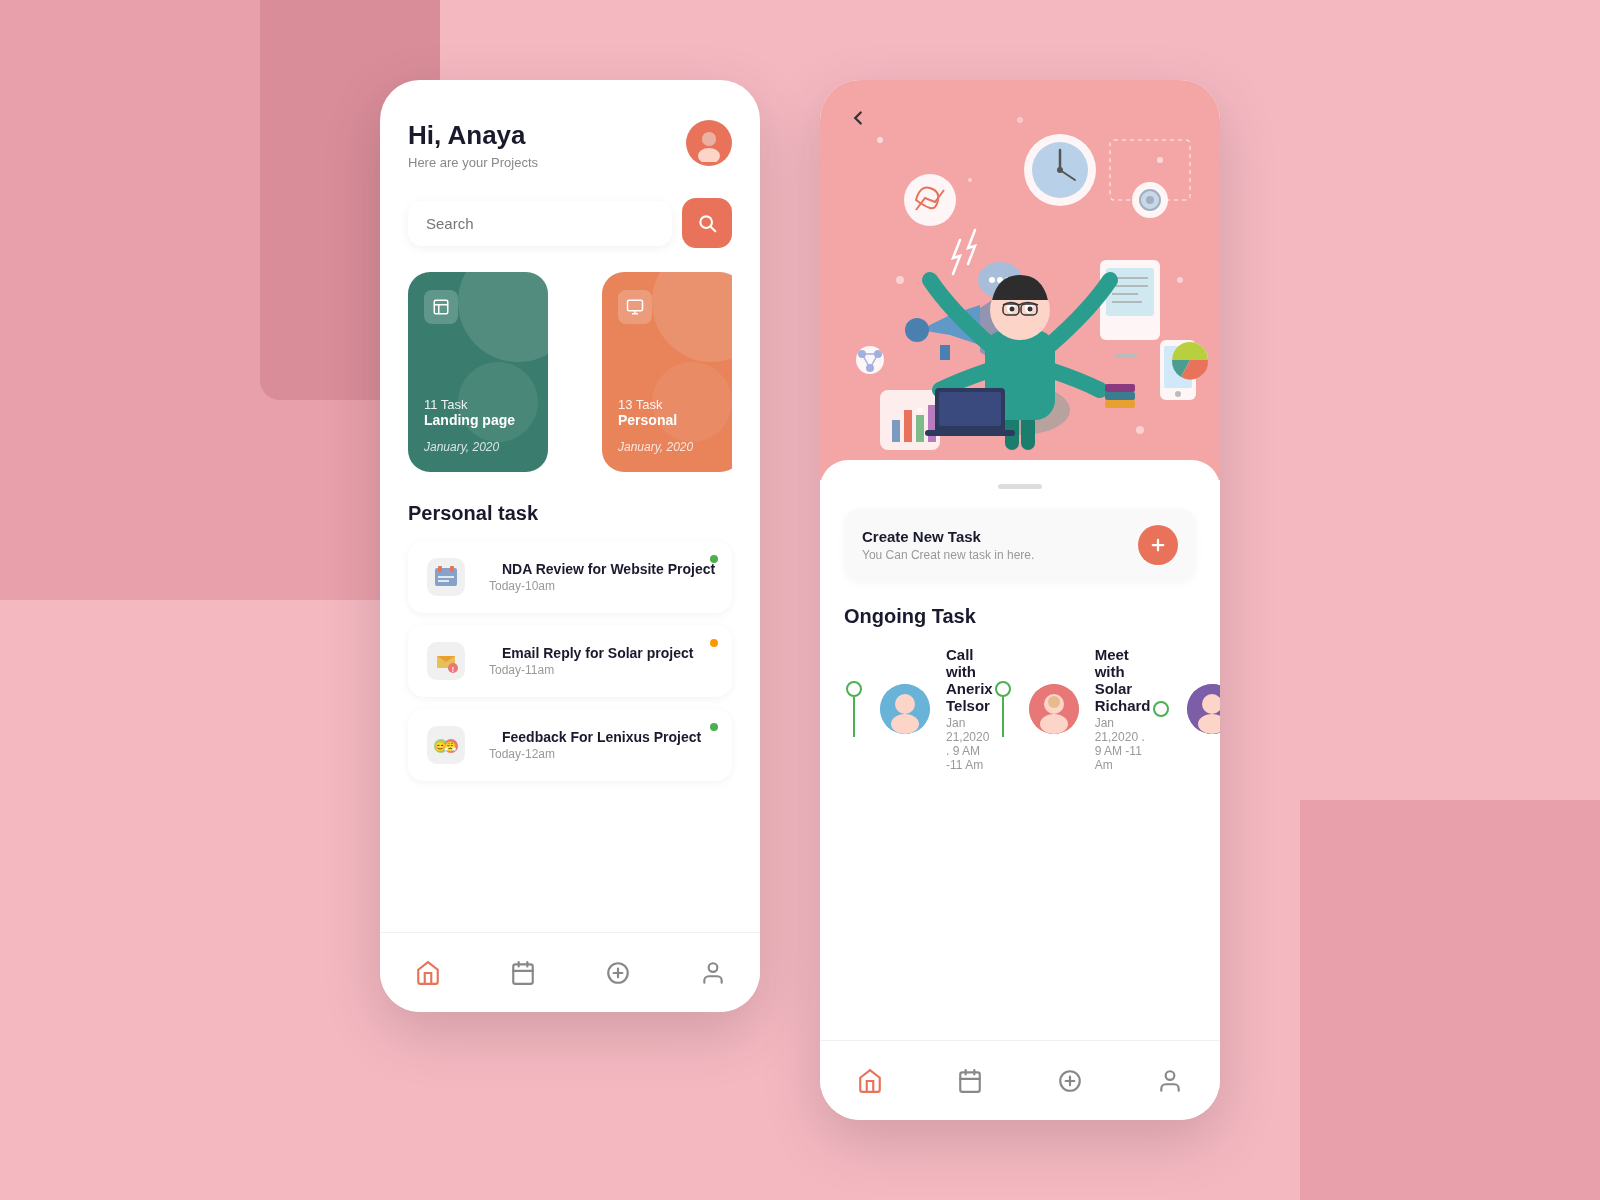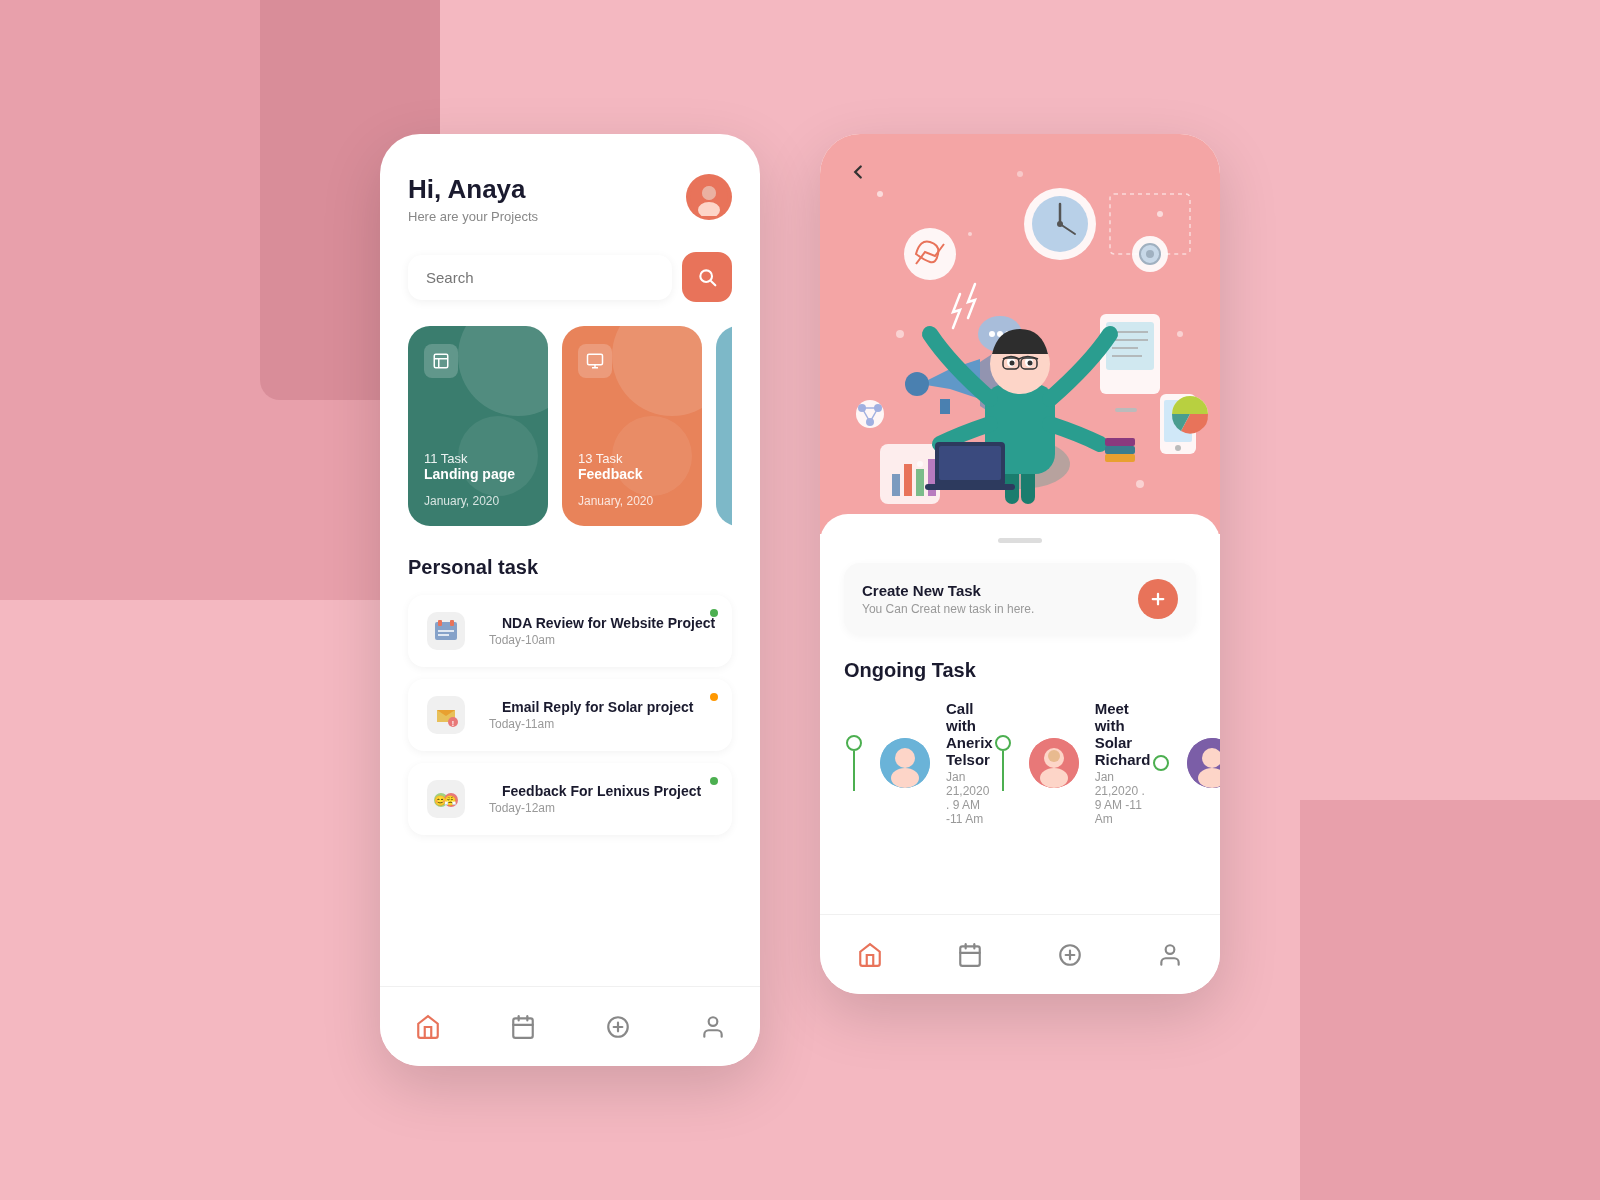--- a/index.html
+++ b/index.html
@@ -144,21 +144,21 @@
       border-radius: 22px;
       padding: 18px 16px;
       display: flex;
       flex-direction: column;
       justify-content: space-between;
       flex-shrink: 0;
       position: relative;
       overflow: hidden;
     }
     .proj-card-teal { background: #3a7d6e; }
-    .proj-card-orange { background: #e8835a; }
+    .proj-card-orange { background: #e8835a; margin-left: 40px; }
     .proj-card-blue { background: #7db8c8; }
 
     .proj-card::before {
       content: '';
       position: absolute;
       top: -30px; right: -30px;
       width: 120px; height: 120px;
       border-radius: 50%;
       background: rgba(255,255,255,0.12);
     }
@@ -187,20 +187,21 @@
       margin-top: 60px;
     }
     .proj-name {
       font-size: 14px;
       color: #fff;
       font-weight: 600;
     }
     .proj-date {
       font-size: 12px;
       color: rgba(255,255,255,0.8);
+      font-style: italic;
     }
 
     
     .section-title {
       font-size: 20px;
       font-weight: 700;
       color: #1a1a2e;
       margin-bottom: 16px;
     }
 
@@ -252,21 +253,21 @@
       cursor: pointer;
       padding: 10px;
     }
     .nav-item svg { width: 26px; height: 26px; }
     .nav-active svg { stroke: #e8735a; }
     .nav-inactive svg { stroke: #888; }
 
     
     .phone-right {
       width: 400px;
-      height: 860px;
+      height: 1040px;
       background: #fff;
       border-radius: 40px;
       overflow: hidden;
       box-shadow: 0 20px 60px rgba(0,0,0,0.15);
       display: flex;
       flex-direction: column;
     }
 
     .phone-right-hero {
       height: 400px;
@@ -461,21 +462,21 @@
         <div class="proj-card proj-card-orange">
           <div class="proj-icon">
             <svg width="18" height="18" viewBox="0 0 24 24" fill="none" stroke="#fff" stroke-width="2">
               <rect x="2" y="3" width="20" height="14" rx="2"></rect>
               <line x1="8" y1="21" x2="16" y2="21"></line>
               <line x1="12" y1="17" x2="12" y2="21"></line>
             </svg>
           </div>
           <div>
             <div class="proj-task-count">13 Task</div>
-            <div class="proj-name">Feedback</div>
+            <div class="proj-name">Personal</div>
           </div>
           <div class="proj-date">January, 2020</div>
         </div>
         <div class="proj-card proj-card-blue">
           
           
           
         </div>
       </div>
 

